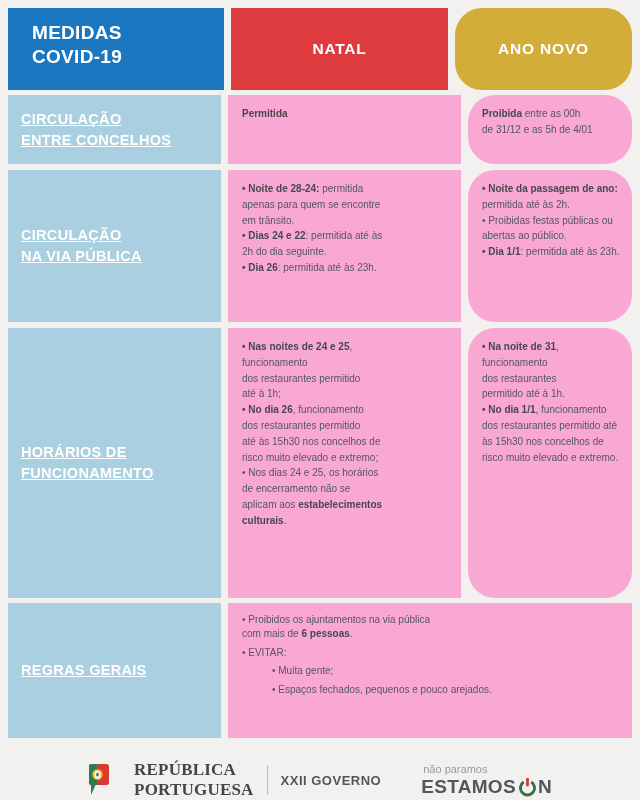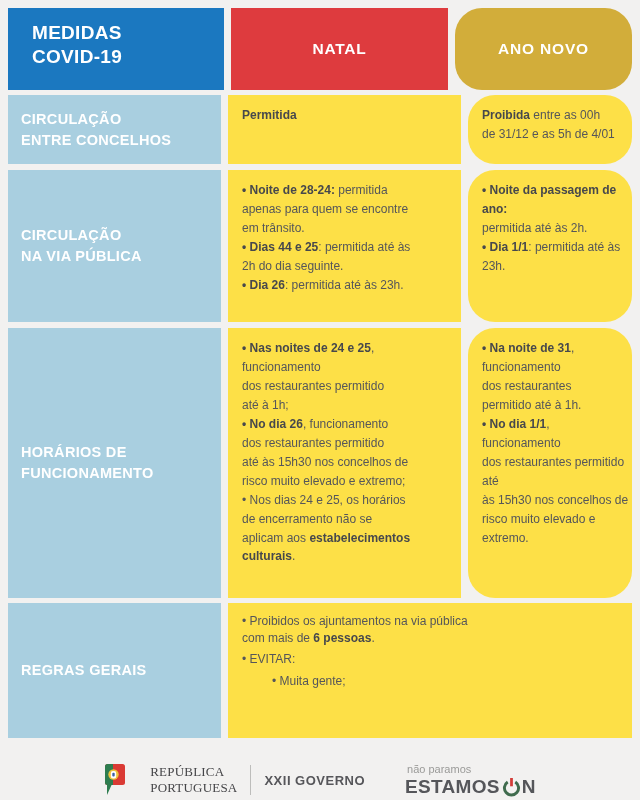--- a/index.html
+++ b/index.html
@@ -37,44 +37,45 @@
   }
   .hdr-red  { background: var(--red); }
   .hdr-gold { background: var(--gold); }
 
   .label {
     background: var(--lblue); color: #ffffff;
     font-weight: 700; font-size: 14.5px; line-height: 1.42; letter-spacing: .3px;
     display: flex; align-items: center;
     padding-left: 13px; padding-right: 8px;
     white-space: pre-line;
+    text-decoration: underline;
   }
 
   .card {
-    background: #fde047;
+    background: #f9a8d4;
     color: var(--text);
-    font-size: 12px; line-height: 1.58;
+    font-size: 10px; line-height: 1.58;
     padding: 11px 2px 0 14px;
   }
   .card p.item { margin: 0; white-space: pre-line; }
   .card .b { font-weight: 700; color: var(--textb); }
 
   .card-wide { line-height: 1.38; padding-top: 10px; }
   .card-wide p.item { margin: 0 0 5px 0; }
   .card-wide p.item.ind { padding-left: 30px; }
 
   .footer {
     height: 60px;
     display: flex; align-items: center; justify-content: center;
     gap: 40px;
   }
   .gov-logo { display: flex; align-items: center; }
   .rep-text {
     font-family: "Liberation Serif", "DejaVu Serif", serif;
-    font-weight: 400; font-size: 13px; line-height: 1.2; letter-spacing: .2px;
+    font-weight: 700; font-size: 17px; line-height: 1.2; letter-spacing: .2px;
     color: #454548; margin-left: 24px; white-space: pre-line;
   }
   .vdiv { width: 1px; height: 30px; background: #bdbdbb; margin: 0 13px; }
   .gov-text { font-size: 13px; font-weight: 700; letter-spacing: .5px; color: #56565a; }
   .estamos { display: flex; flex-direction: column; align-items: flex-start; }
   .tagline { font-size: 11px; color: #9a9a98; margin: 0 0 1px 2px; }
   .estamos-line {
     display: flex; align-items: center;
     font-size: 19px; font-weight: 700; letter-spacing: .3px; color: #55565a;
   }
@@ -105,27 +106,29 @@
         </div>
     </div>
 
     <div class="row r2">
       <div class="label col-label">CIRCULAÇÃO
 NA VIA PÚBLICA</div>
       <div class="card col-natal">
           <p class="item"><span class="b">• Noite de 28-24:</span><span> permitida
 apenas para quem se encontre
 em trânsito.</span></p>
-          <p class="item"><span class="b">• Dias 44 e 25</span><span>: permitida até às
+          <p class="item"><span class="b">• Dias 24 e 22</span><span>: permitida até às
 2h do dia seguinte.</span></p>
           <p class="item"><span class="b">• Dia 26</span><span>: permitida até às 23h.</span></p>
         </div>
       <div class="card col-ano">
           <p class="item"><span class="b">• Noite da passagem de ano:</span><span>
 permitida até às 2h.</span></p>
+          <p class="item"><span>• Proibidas festas públicas ou
+abertas ao público.</span></p>
           <p class="item"><span class="b">• Dia 1/1</span><span>: permitida até às 23h.</span></p>
         </div>
     </div>
 
     <div class="row r3">
       <div class="label col-label">HORÁRIOS DE
 FUNCIONAMENTO</div>
       <div class="card col-natal">
           <p class="item"><span class="b">• Nas noites de 24 e 25</span><span>,
 funcionamento
@@ -152,20 +155,21 @@
         </div>
     </div>
 
     <div class="row r4">
       <div class="label col-label">REGRAS GERAIS</div>
       <div class="card card-wide col-span">
           <p class="item"><span>• Proibidos os ajuntamentos na via pública
 com mais de </span><span class="b">6 pessoas</span><span>.</span></p>
           <p class="item"><span>• EVITAR:</span></p>
           <p class="item ind"><span>• Muita gente;</span></p>
+          <p class="item ind"><span>• Espaços fechados, pequenos e pouco arejados.</span></p>
         </div>
     </div>
 
   </div>
 
   <div class="footer">
     <div class="gov-logo">
       <svg class="flag" width="22" height="34" viewBox="0 0 22 34">
         <path d="M3 20 L8 21 L3 32 Z" fill="var(--flag_green)"></path>
         <rect x="1" y="1" width="20" height="21" rx="2.5" fill="var(--flag_red)"></rect>

